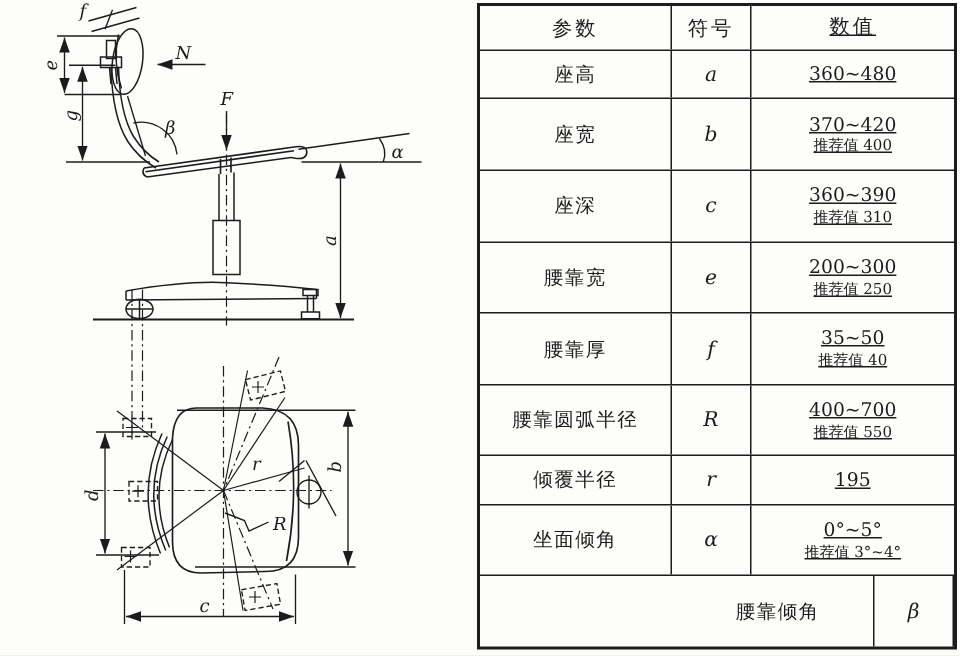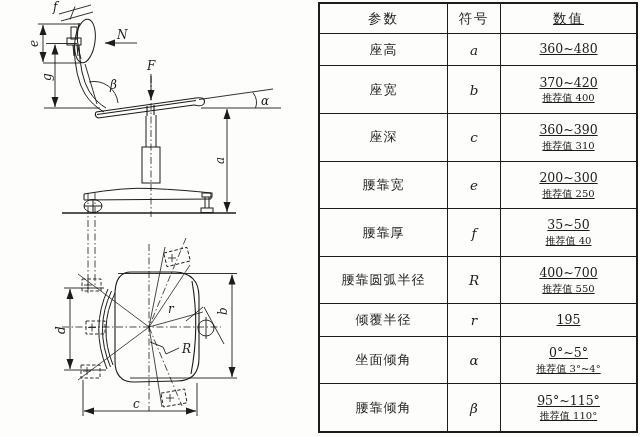--- a/index.html
+++ b/index.html
@@ -353,22 +353,18 @@
         </div>
       </div>
 
       <div class="row double">
         <div class="cell c-param">
             <span class="param">腰靠倾角</span>
           </div>
         <div class="cell c-sym">
             <span class="sym">β</span>
           </div>
-        <div class="cell c-val">
-          <div class="val">95°~115°</div>
-          <div class="rec">推荐值 110°</div>
-        </div>
       </div>
     </div>
 
   </div>
 
 </div>
 
 </body></html>

